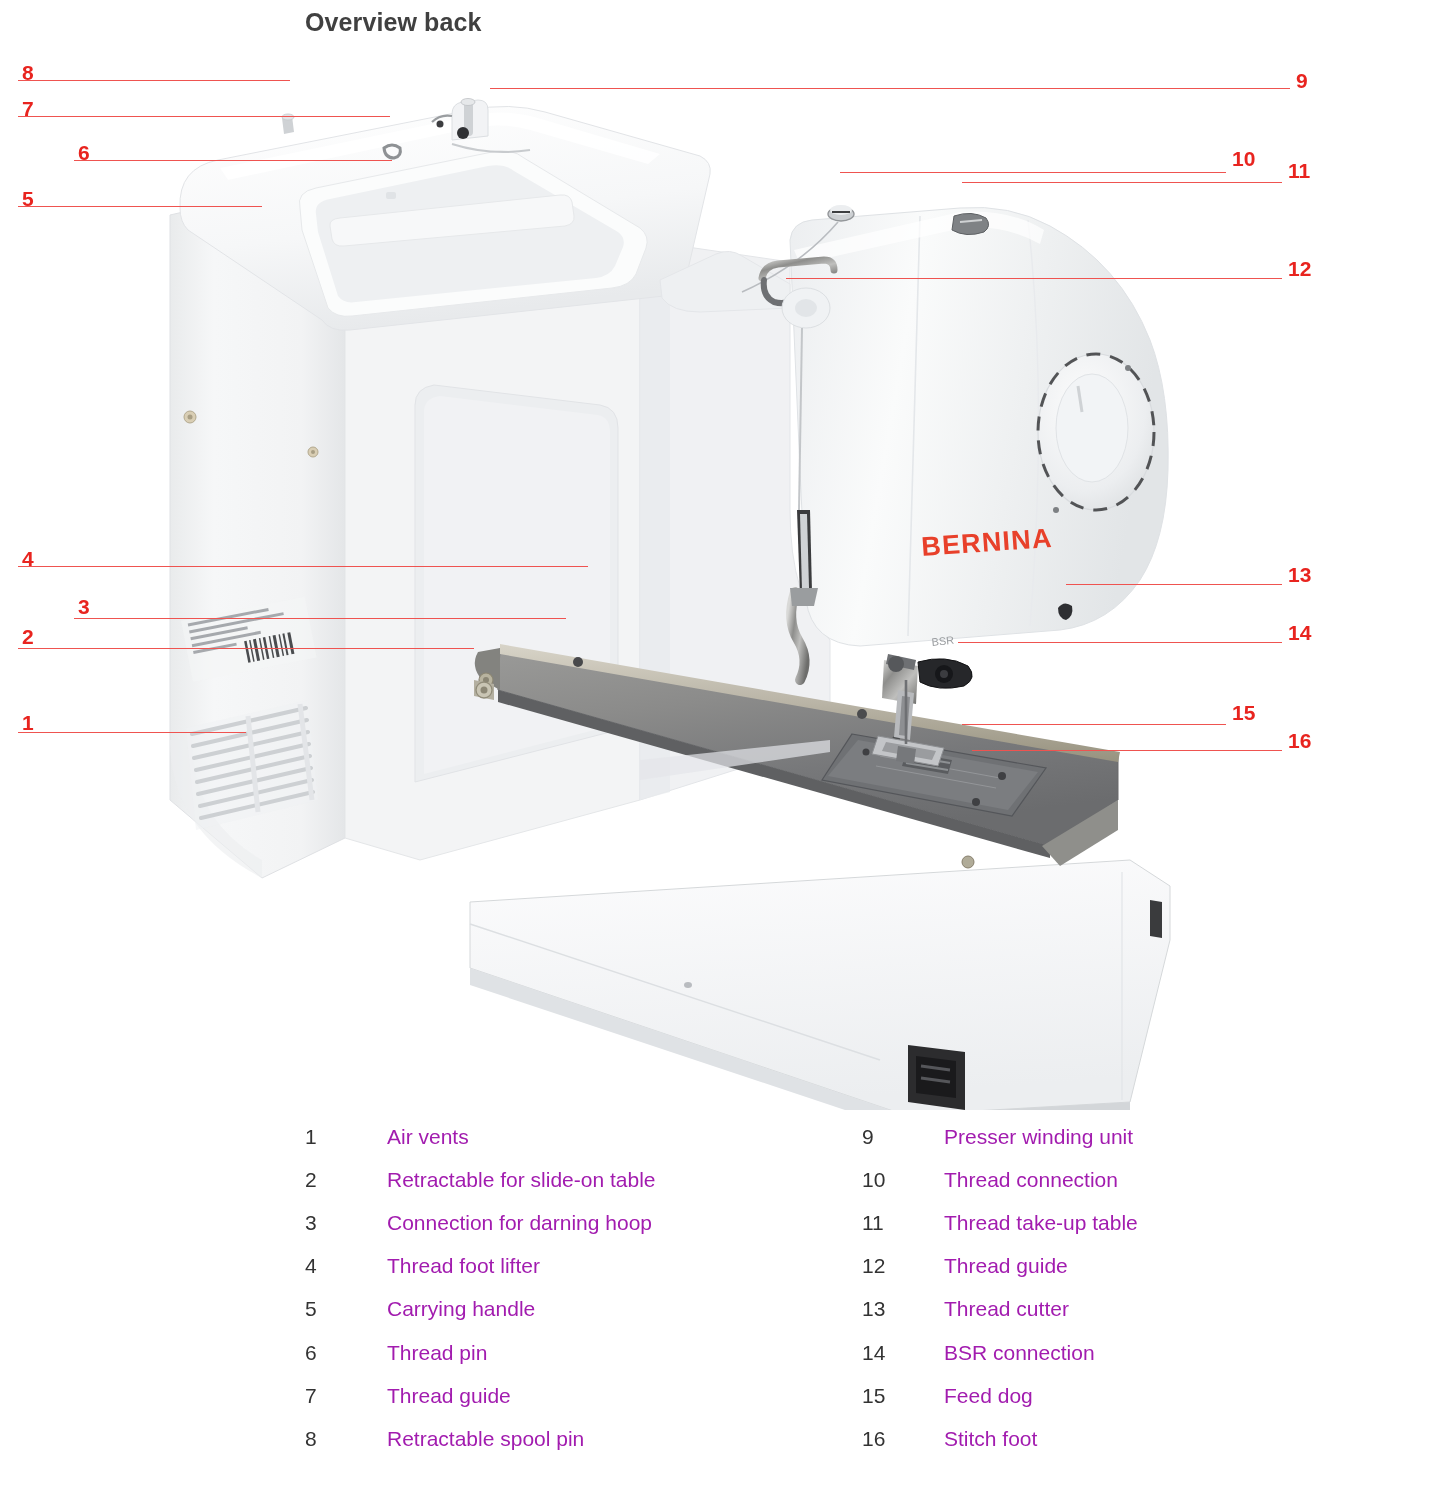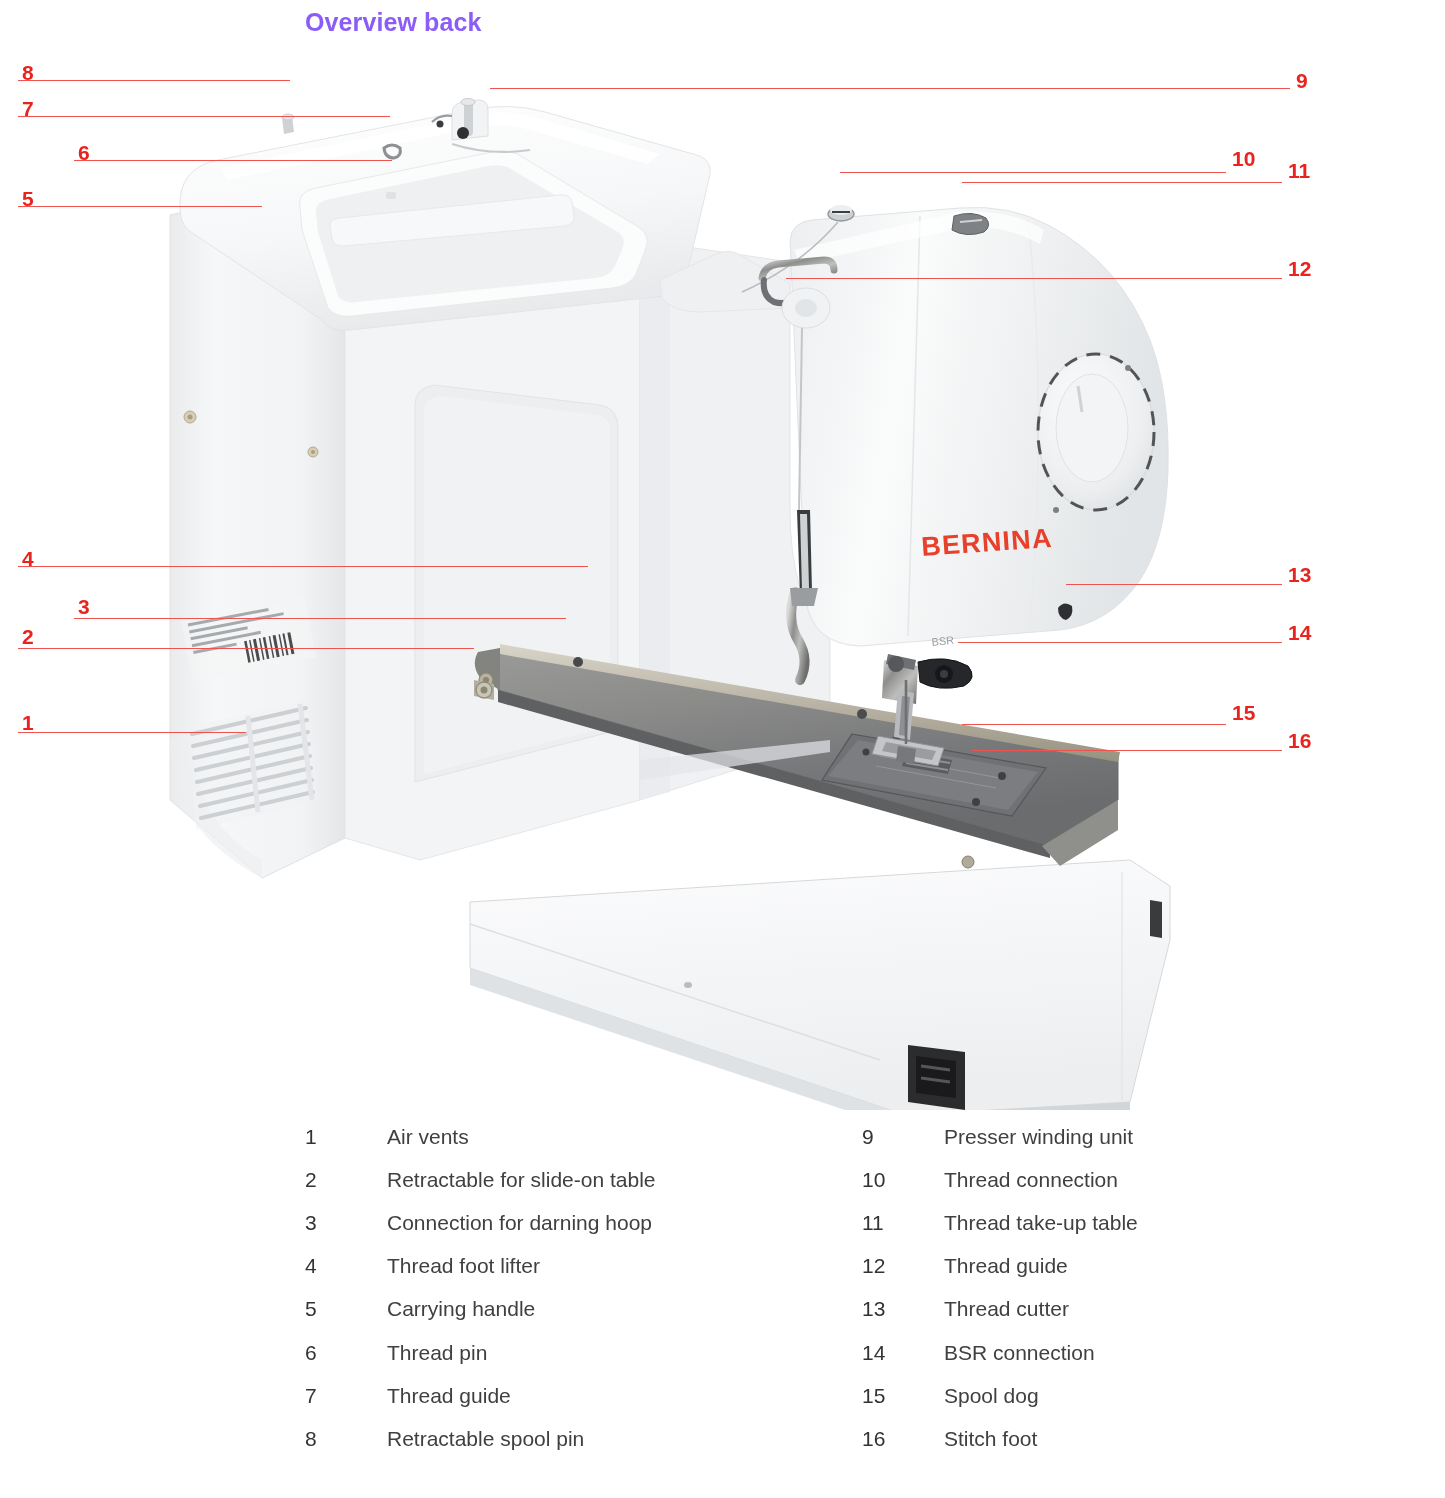--- a/index.html
+++ b/index.html
@@ -16,21 +16,21 @@
     overflow: hidden;
   }
 
   
   #page-title {
     position: absolute;
     left: 305px;
     top: 8px;
     font-size: 25px;
     font-weight: bold;
-    color: #8b5cf6;
+    color: #404040;
     letter-spacing: 0.1px;
   }
 
   
   #figure {
     position: absolute;
     left: 0;
     top: 40px;
     width: 1445px;
     height: 1070px;
@@ -78,21 +78,21 @@
     align-items: center;
   }
   .legend-idx {
     width: 82px;
     font-size: 21px;
     color: #333333;
     flex: none;
   }
   .legend-label {
     font-size: 21px;
-    color: #404040;
+    color: #a21caf;
     white-space: nowrap;
   }
 </style>
 </head>
 <body>
 
 <div id="page-title">Overview back</div>
 
 <div id="figure">
 
@@ -493,20 +493,20 @@
       <div class="legend-row">
         <div class="legend-idx">13</div>
         <div class="legend-label">Thread cutter</div>
       </div>
       <div class="legend-row">
         <div class="legend-idx">14</div>
         <div class="legend-label">BSR connection</div>
       </div>
       <div class="legend-row">
         <div class="legend-idx">15</div>
-        <div class="legend-label">Spool dog</div>
+        <div class="legend-label">Feed dog</div>
       </div>
       <div class="legend-row">
         <div class="legend-idx">16</div>
         <div class="legend-label">Stitch foot</div>
       </div>
     </div>
 </div>
 
 </body></html>

